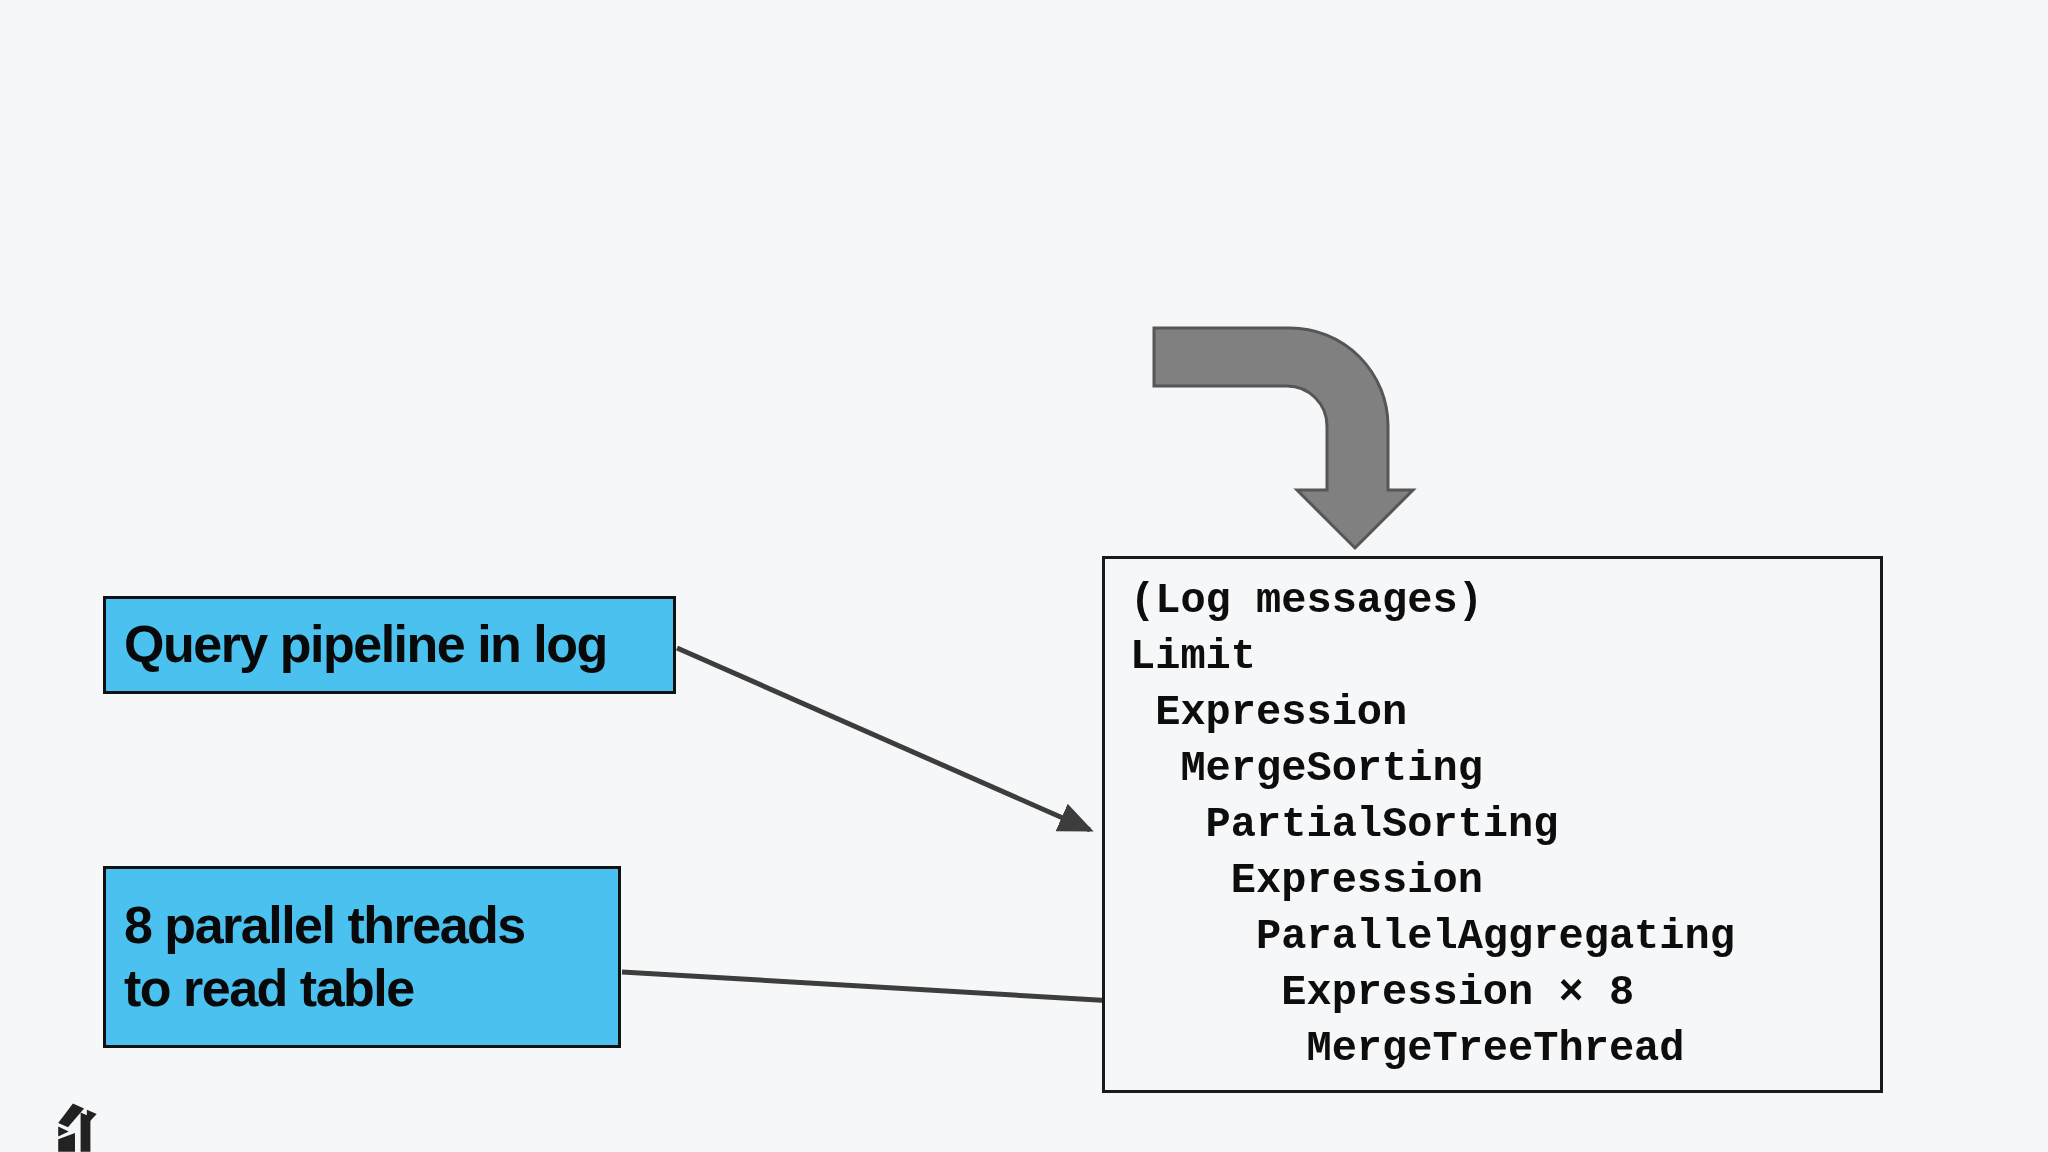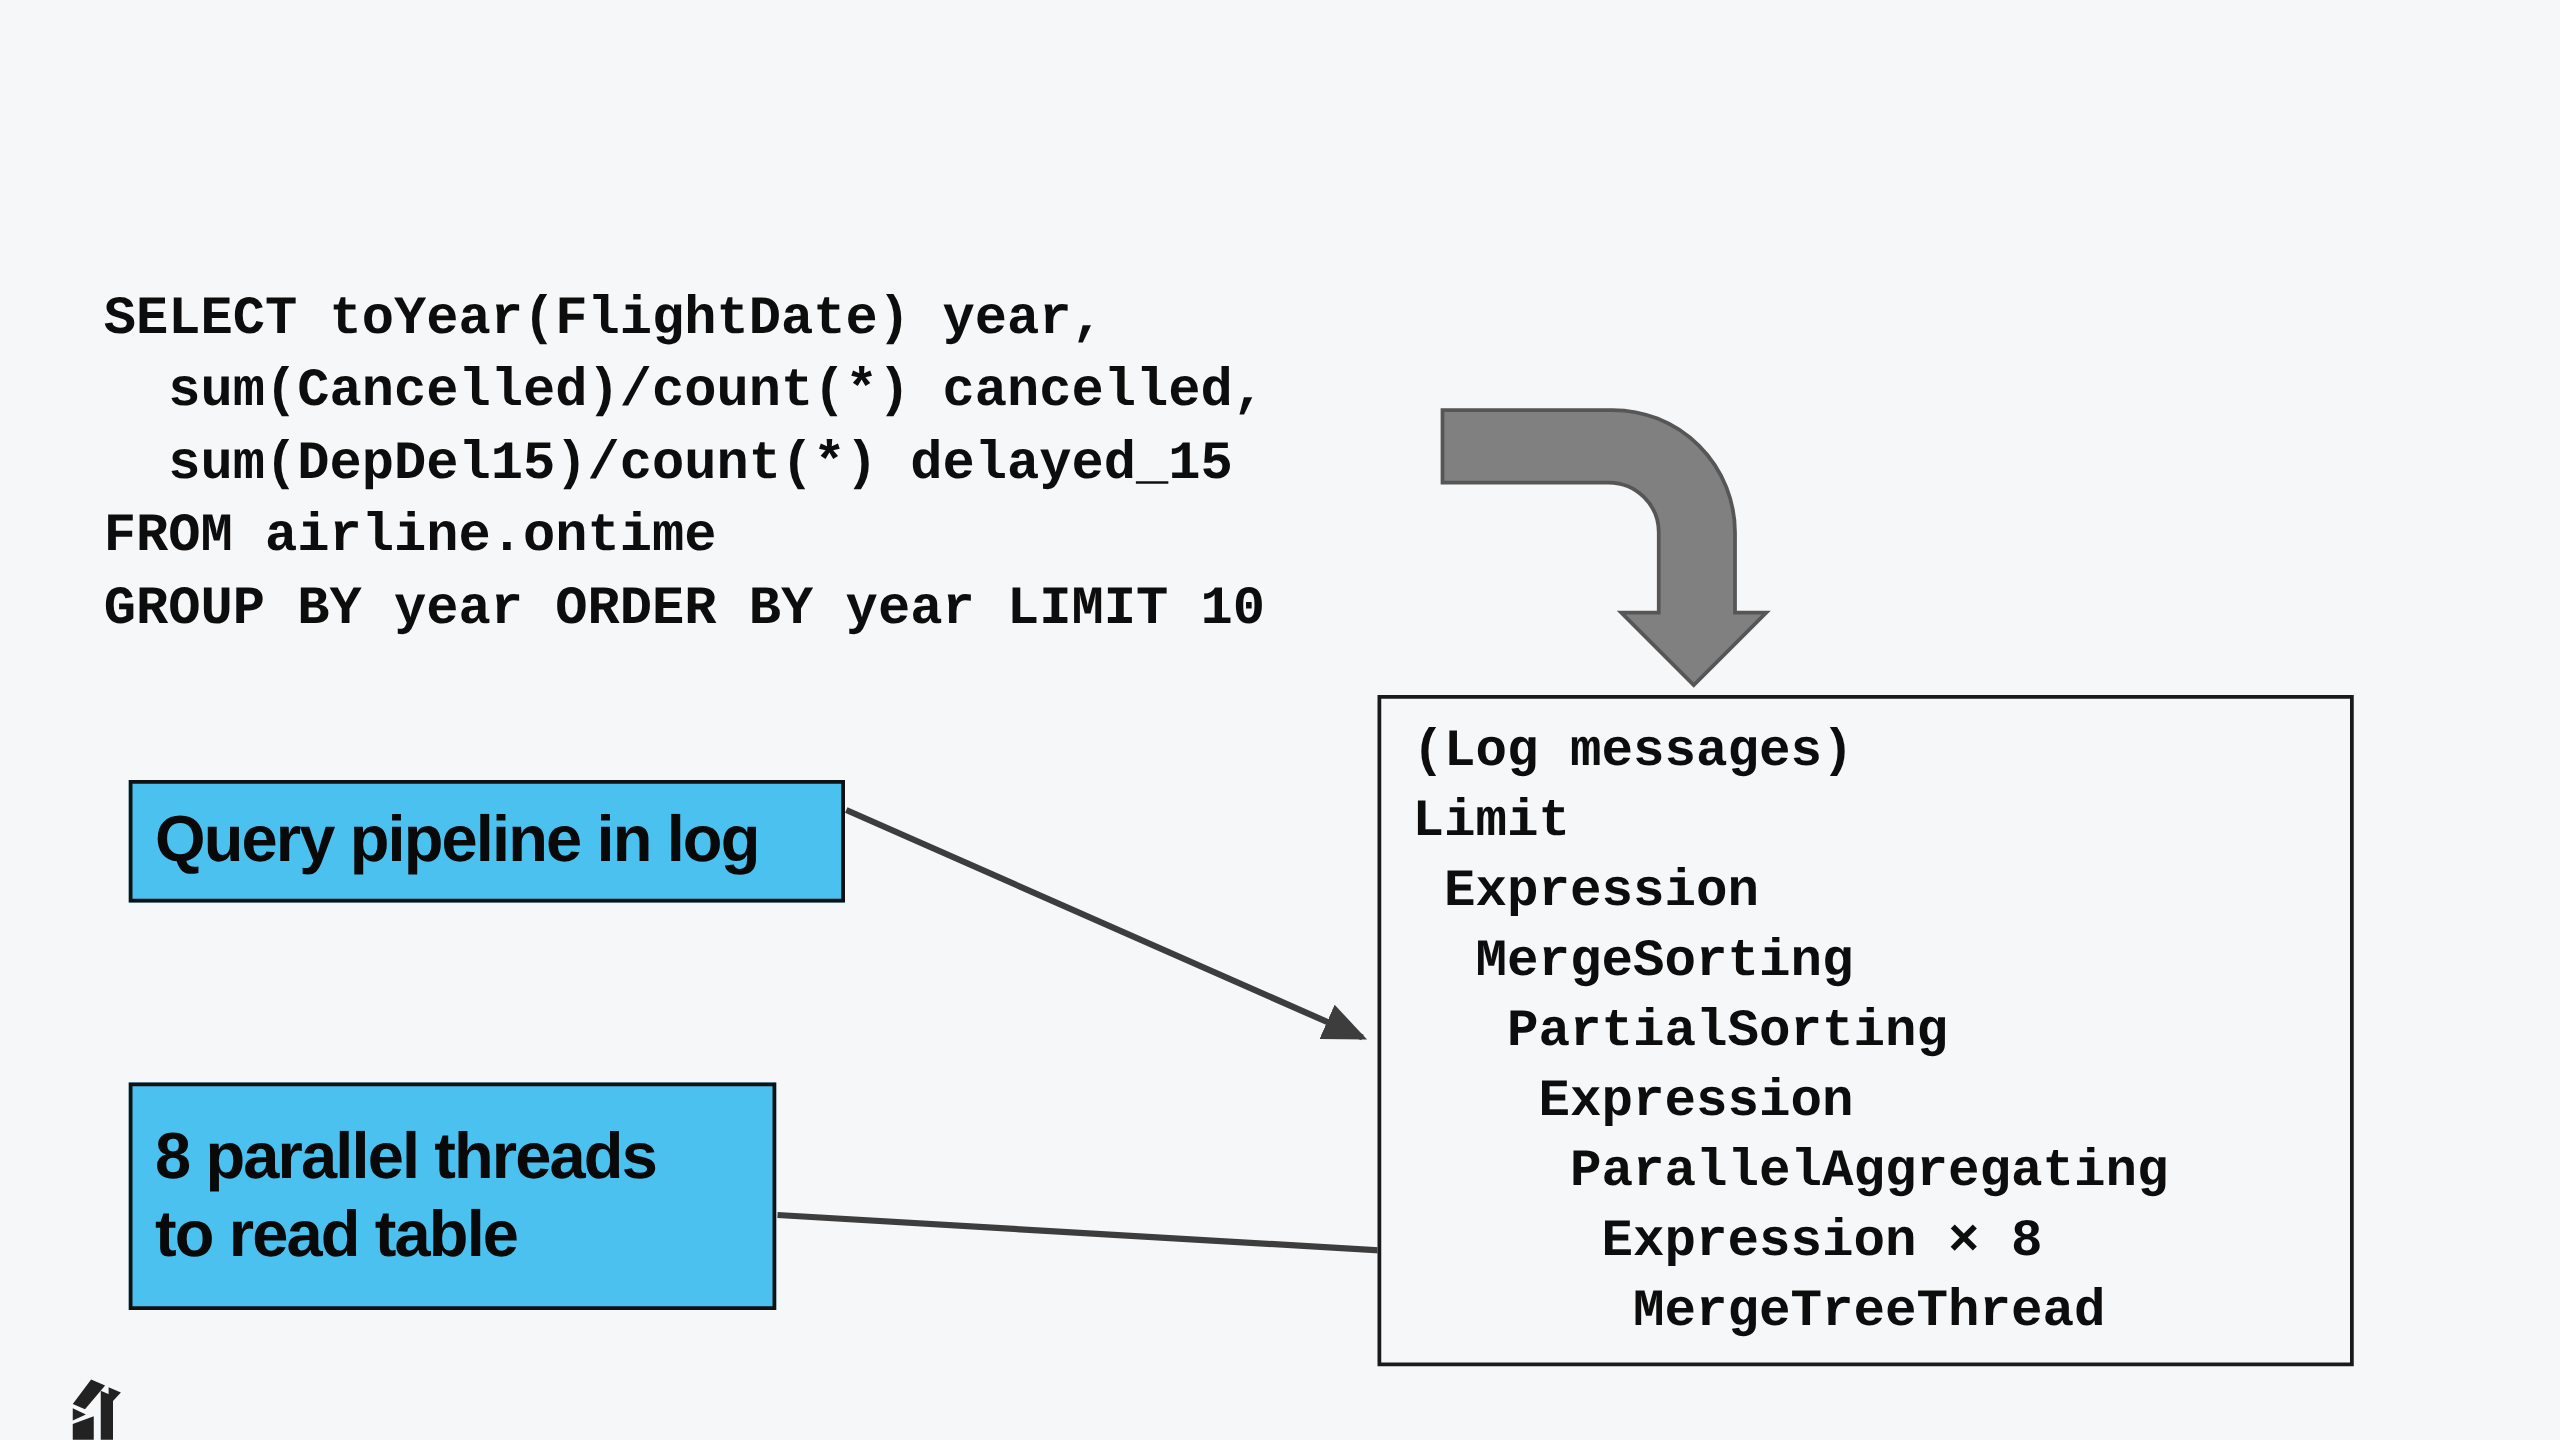--- a/index.html
+++ b/index.html
@@ -113,21 +113,21 @@
     padding-left: 18px;
   }
   .callout-label {
     font-size: 52px;
     font-weight: 700;
     letter-spacing: -1.5px;
     line-height: 1.22;
     color: #090909;
     white-space: pre-line;
   }
-  .callout-1 { left: 103px; top: 624px; width: 573px; height: 98px; }
+  .callout-1 { left: 103px; top: 596px; width: 573px; height: 98px; }
   .callout-2 { left: 103px; top: 866px; width: 518px; height: 182px; }
 
   
   .footer-logo {
     position: absolute;
     left: 20px;
     top: 1100px;
     display: flex;
     align-items: center;
     gap: 16px;
@@ -142,25 +142,20 @@
     color: #2b2b2b;
     transform: translateY(-2px);
   }
 </style>
 </head>
 <body>
 
 <div class="slide">
 
 
-  <pre class="sql">SELECT toYear(FlightDate) year,
-  sum(Cancelled)/count(*) cancelled,
-  sum(DepDel15)/count(*) delayed_15
-FROM airline.ontime
-GROUP BY year ORDER BY year LIMIT 10</pre>
 
   <svg class="overlay" viewBox="0 0 2048 1152">
     <defs>
       <marker id="ah" markerWidth="8" markerHeight="7" refX="6.2" refY="3" orient="auto" markerUnits="strokeWidth">
         <path class="ah-fill" d="M0,0 L7,3 L0,6 Z"></path>
       </marker>
     </defs>
 
     <path class="big-arrow" d="M 1154 328 L 1290 328 A 98 98 0 0 1 1388 426 L 1388 490
              L 1413 490 L 1355 548 L 1297 490 L 1327 490 L 1327 426

